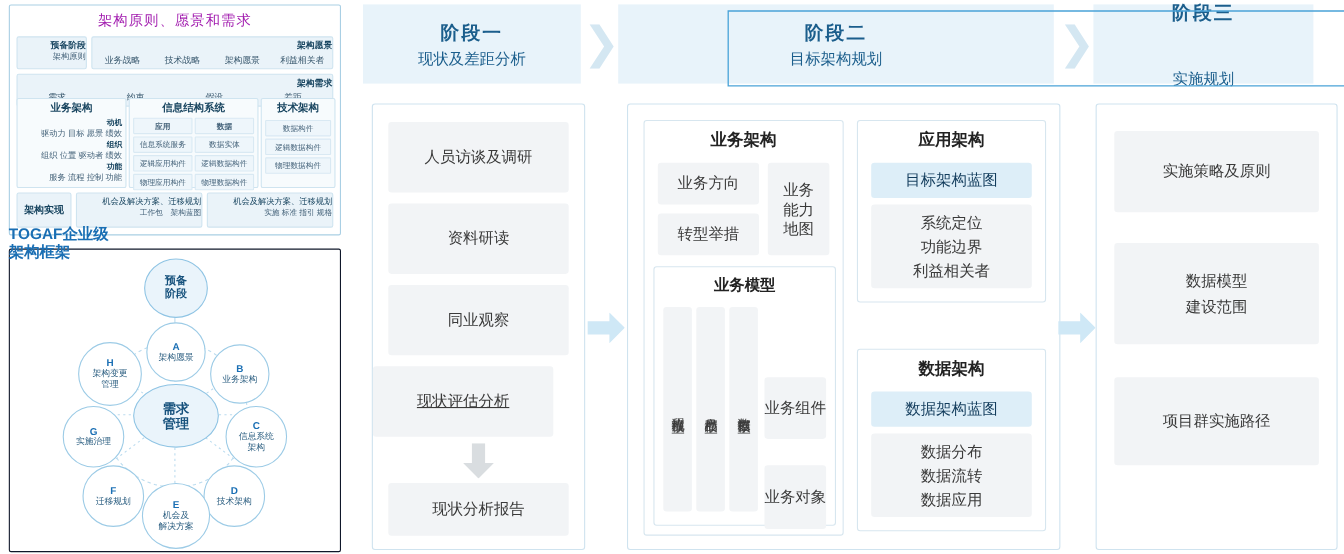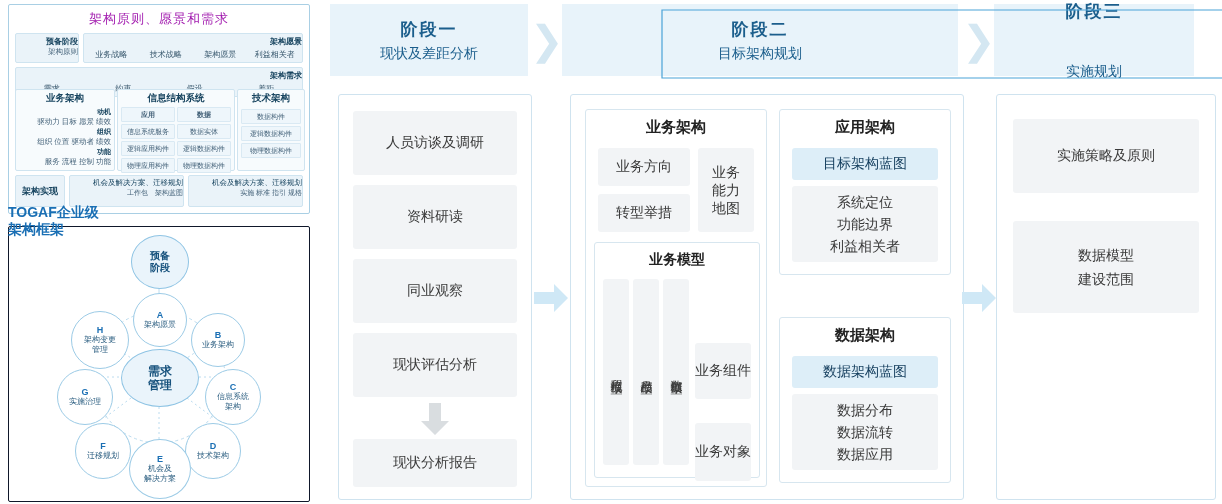--- a/index.html
+++ b/index.html
@@ -232,21 +232,21 @@
     </div>
     <svg class="outline" width="884" height="72">
       <path d="M2 2 H 862 L 882 36 L 862 70 H 2 Z" fill="none" stroke="#4aa3d8" stroke-width="1.2"></path>
     </svg>
   </div>
 
   <div class="col c1">
     <div class="card" style="position:absolute;left:14px;top:16px;width:164px;height:64px;">人员访谈及调研</div>
     <div class="card" style="position:absolute;left:14px;top:90px;width:164px;height:64px;">资料研读</div>
     <div class="card" style="position:absolute;left:14px;top:164px;width:164px;height:64px;">同业观察</div>
-    <div class="card" style="position:absolute;left:14px;top:238px;width:164px;height:64px;">现状评估分析</div>
+    <div class="card" style="position:absolute;left:0;top:238px;width:164px;height:64px;text-decoration:underline;">现状评估分析</div>
     <div style="position:absolute;left:82px;top:308px;width:28px;height:32px;">
       <svg width="28" height="32">
           <polygon points="8,0 20,0 20,18 28,18 14,32 0,18 8,18" fill="#d9dde0"></polygon>
         </svg>
     </div>
     <div class="card" style="position:absolute;left:14px;top:344px;width:164px;height:48px;">现状分析报告</div>
   </div>
 
   <div class="bigarrow" style="left:534px;top:284px;">
     <svg width="34" height="28">
@@ -316,15 +316,16 @@
   </div>
 
   <div class="col c3">
     <div class="card" style="position:absolute;left:16px;top:24px;width:186px;height:74px;">实施策略及原则</div>
     <div class="card" style="position:absolute;left:16px;top:126px;width:186px;height:92px;">
       <div style="line-height:24px;">
         <div>数据模型</div>
         <div>建设范围</div>
       </div>
     </div>
+    <div class="card" style="position:absolute;left:16px;top:248px;width:186px;height:80px;">项目群实施路径</div>
   </div>
 
 </div>
 
 </body></html>

